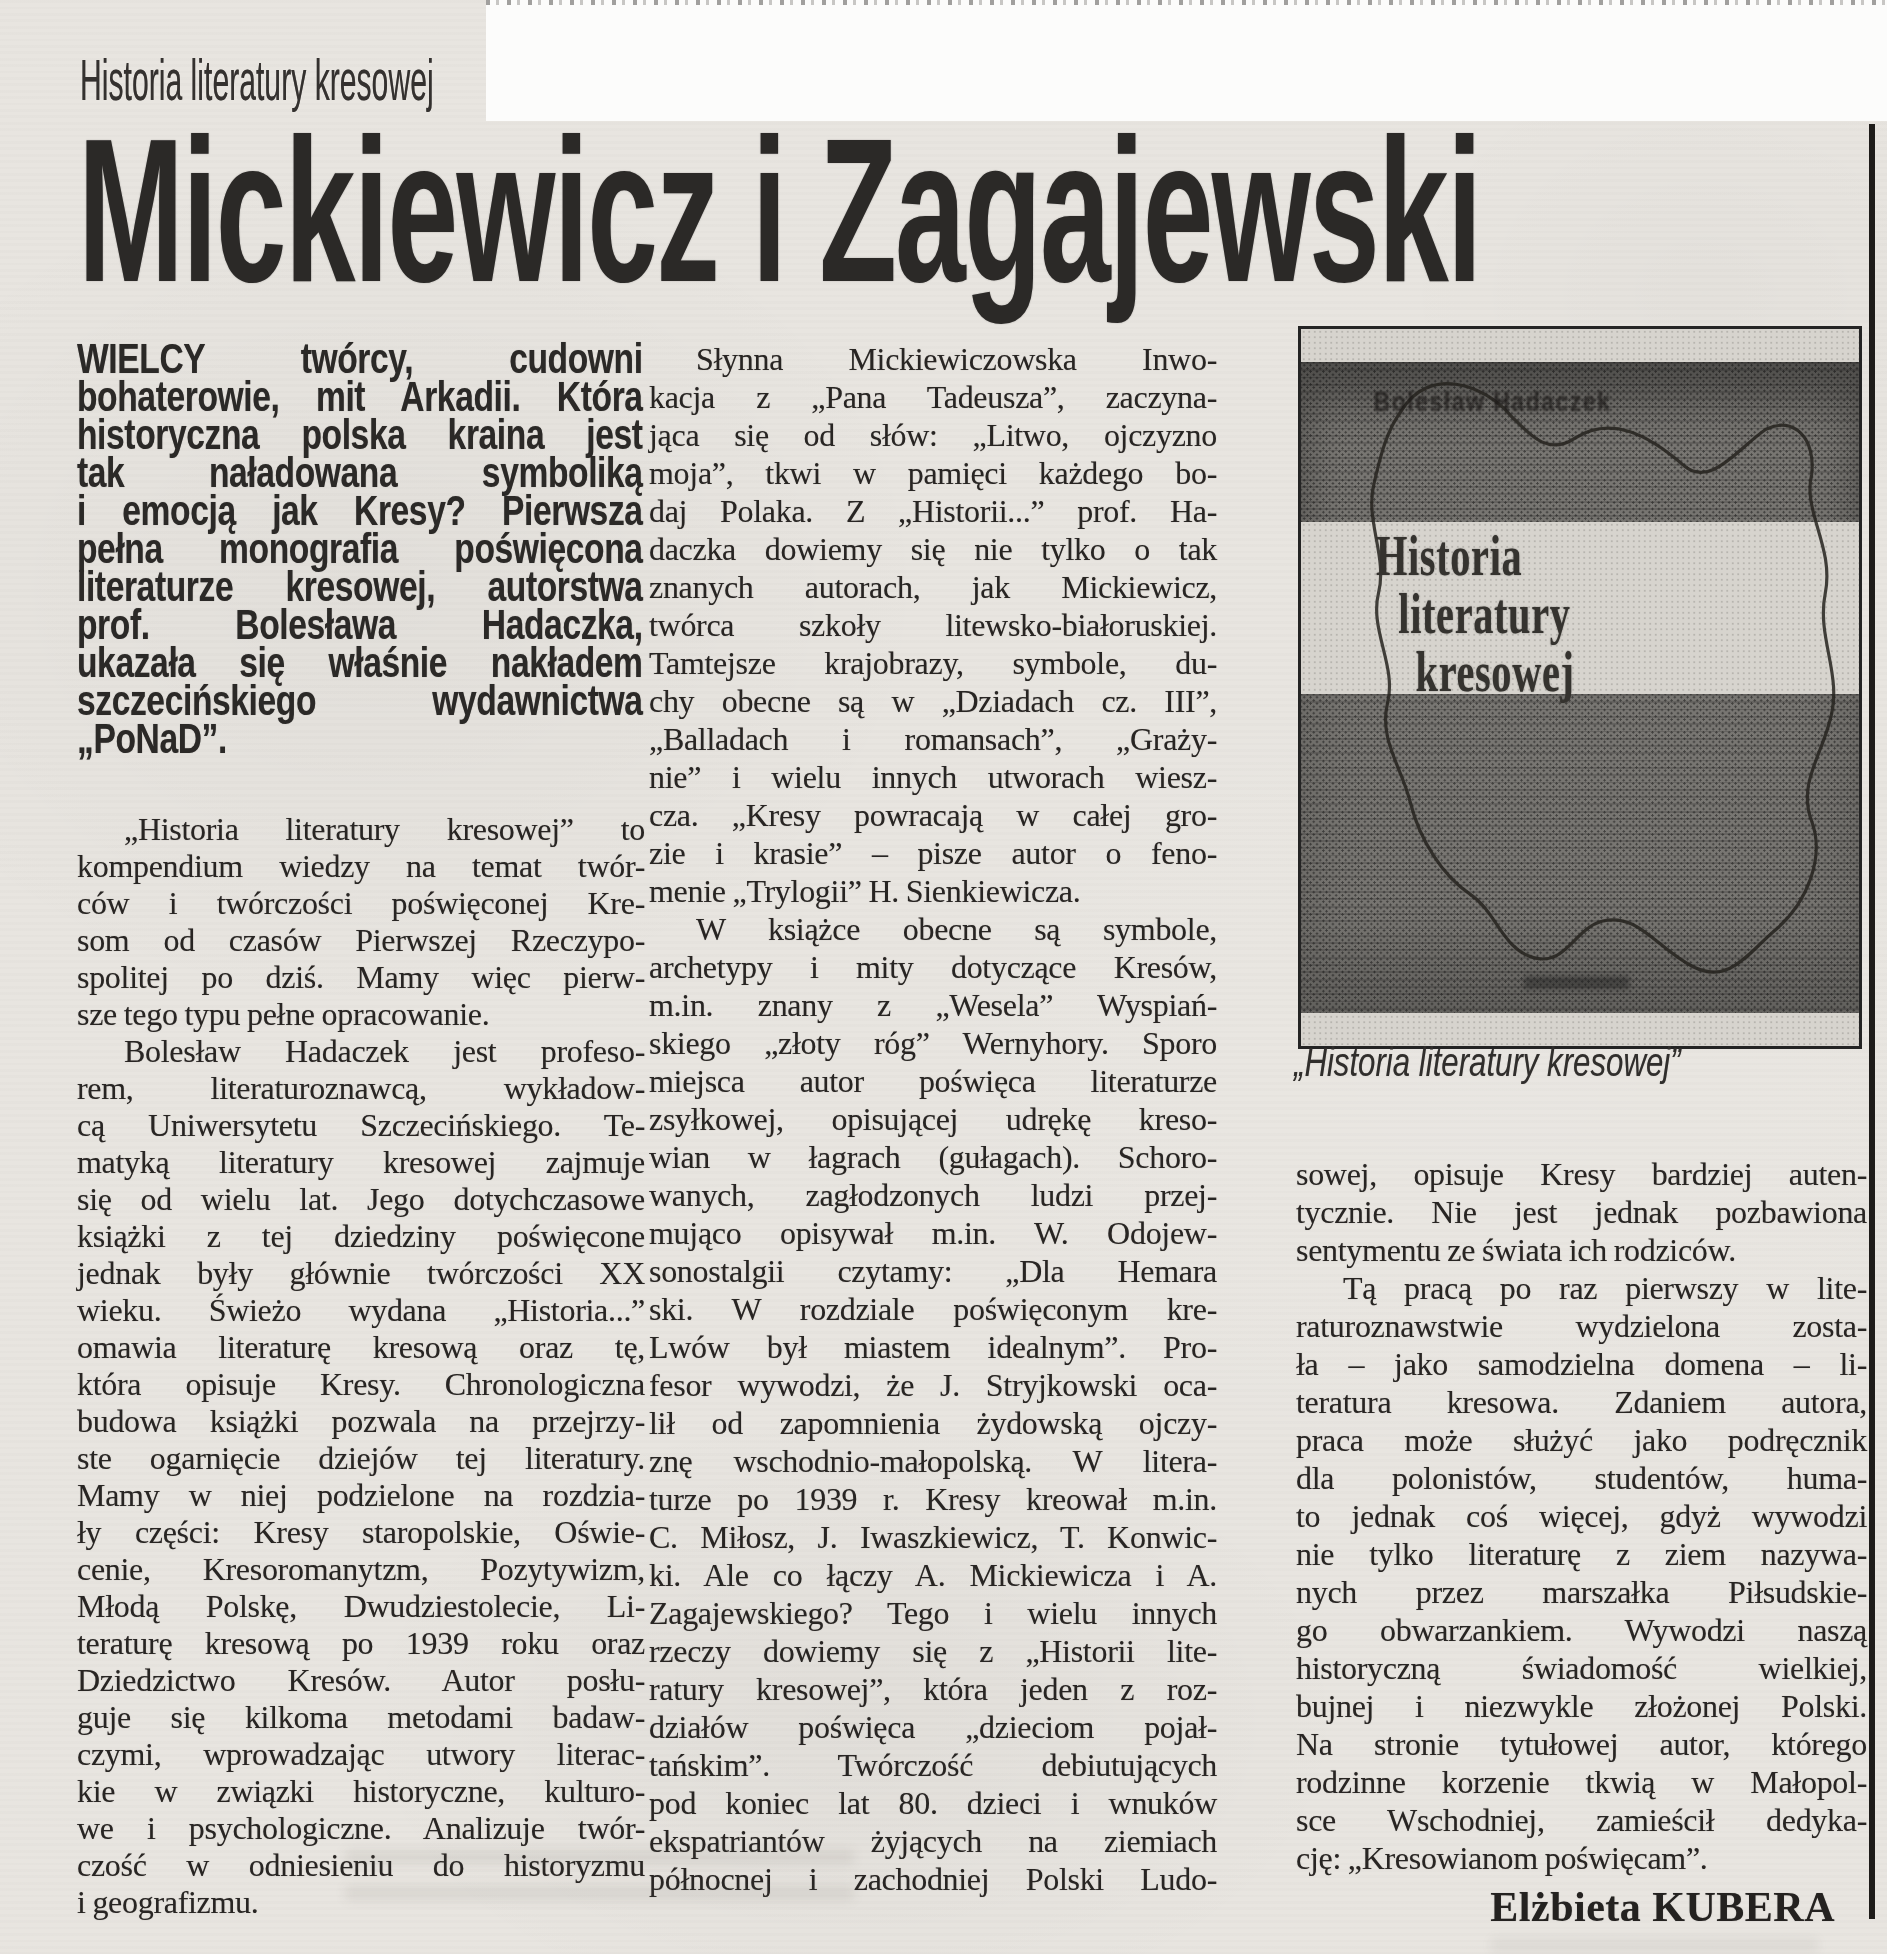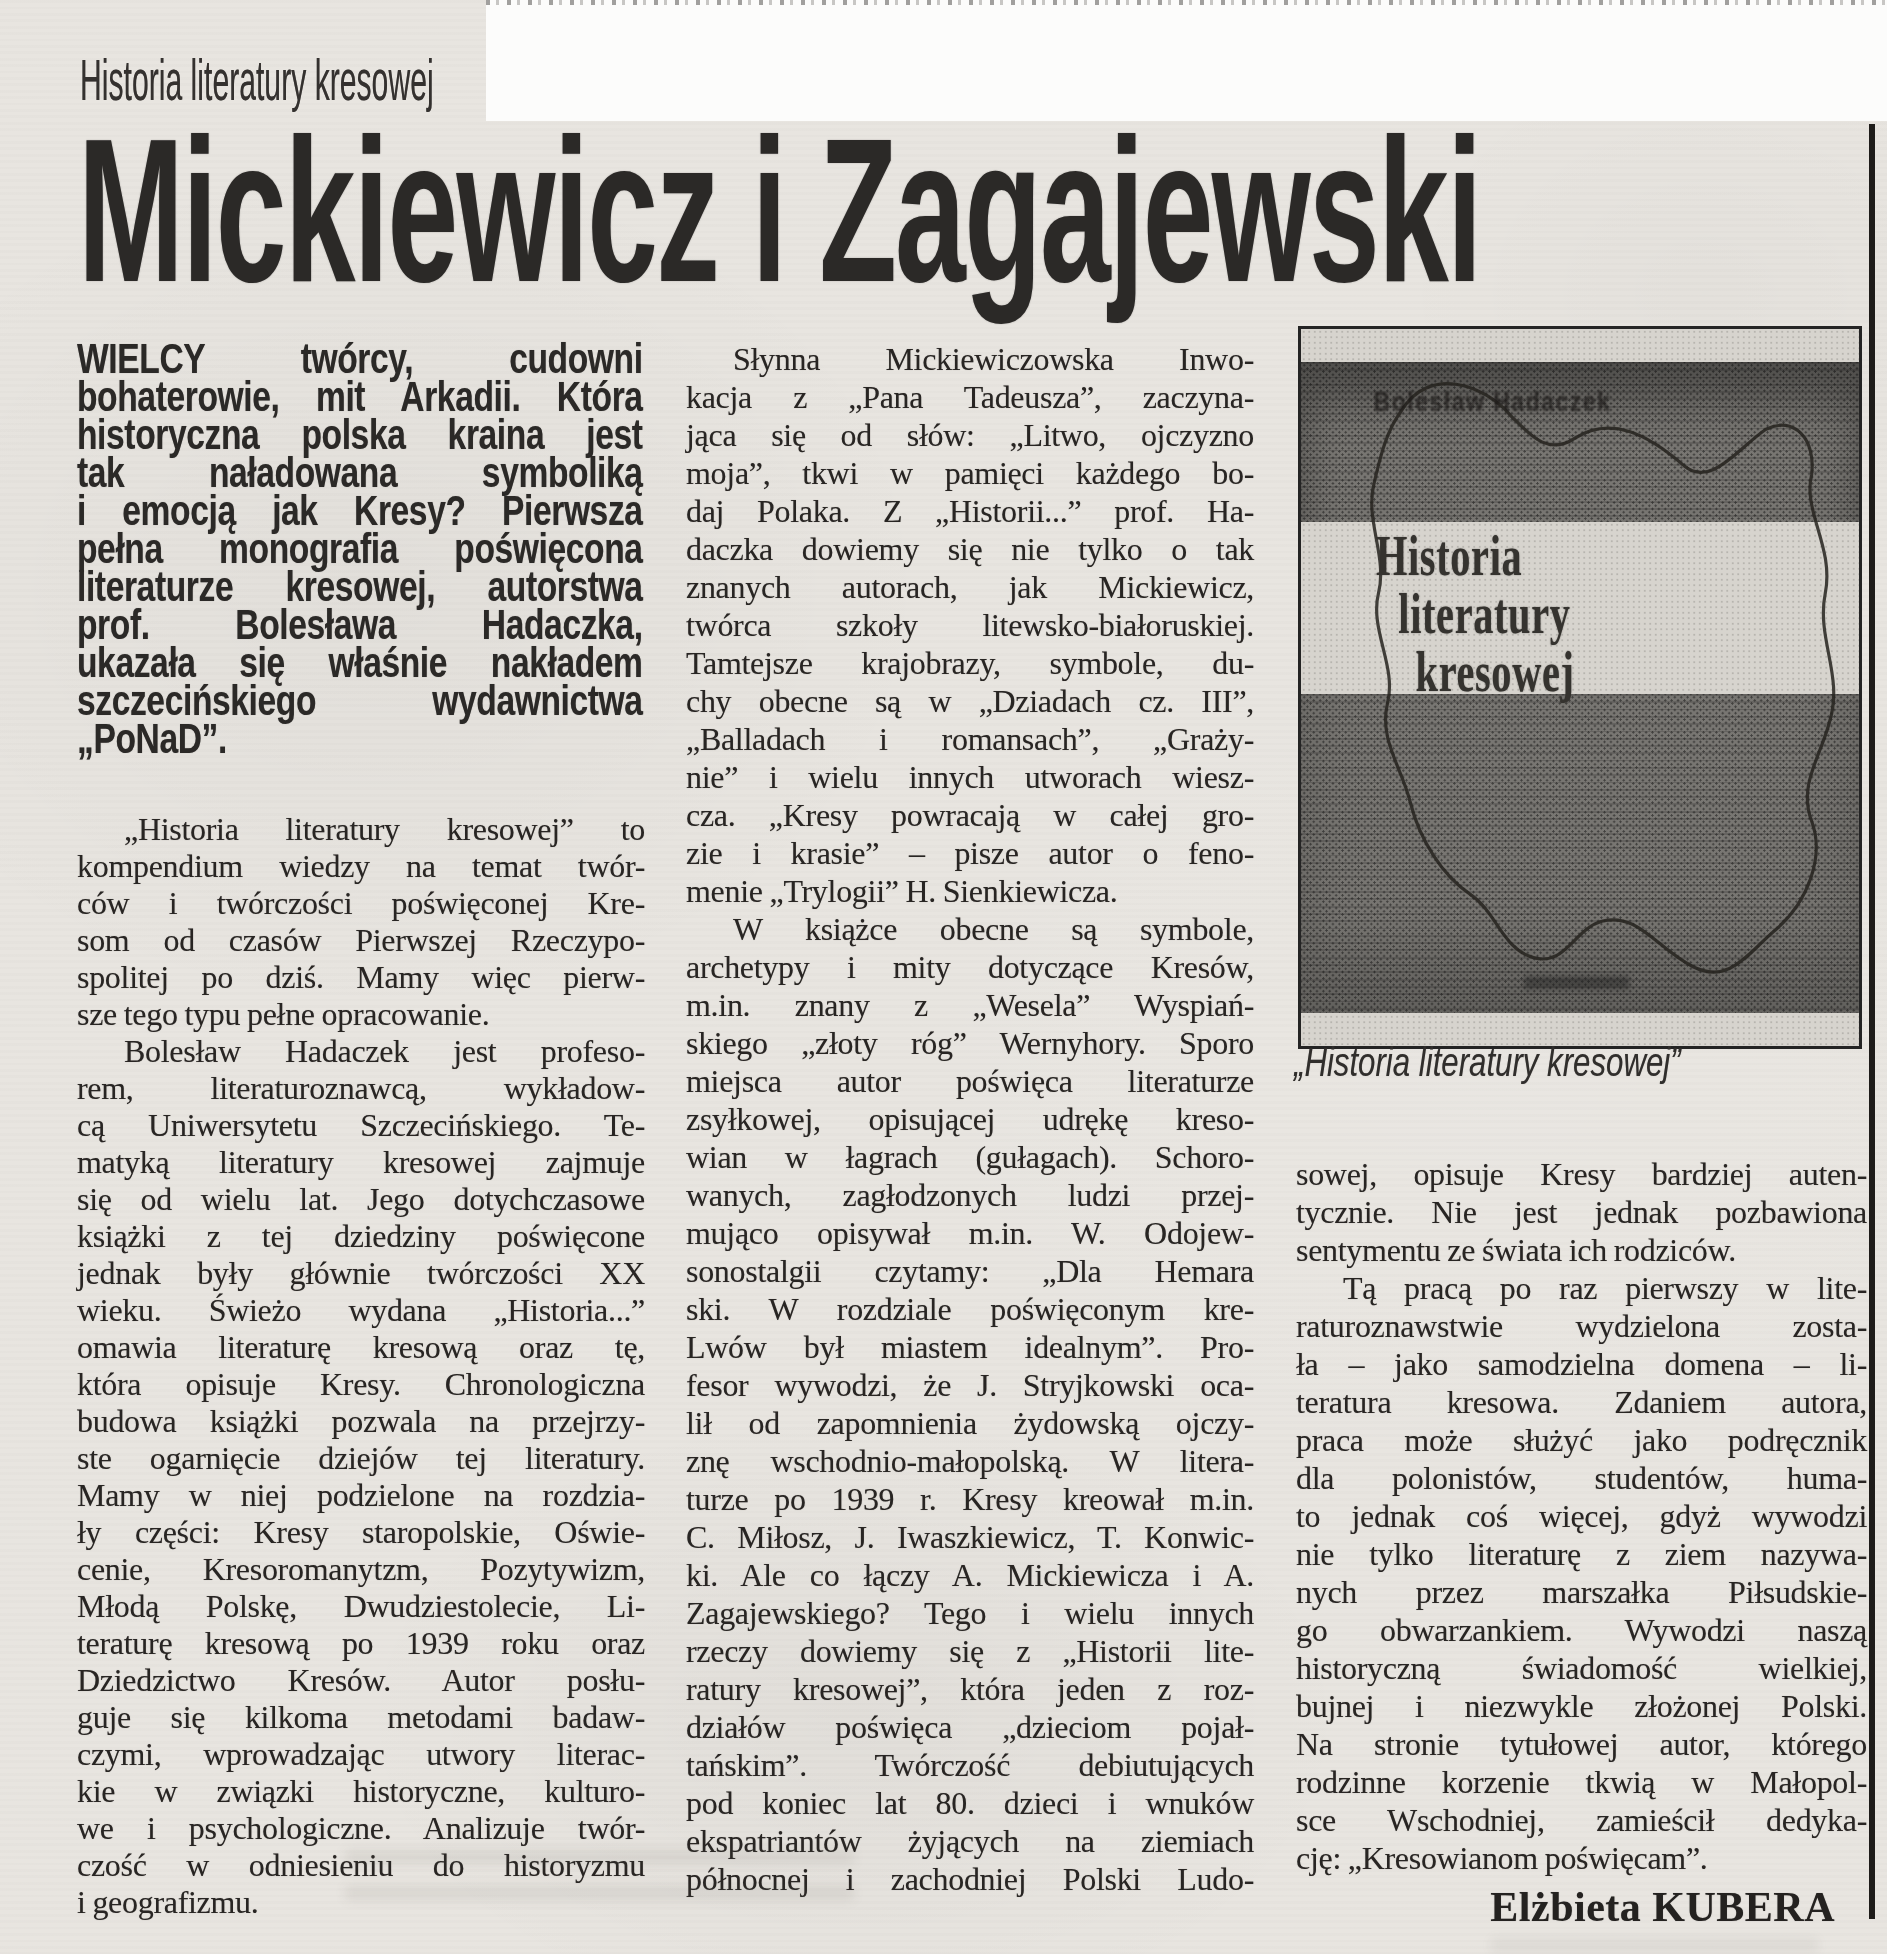--- a/index.html
+++ b/index.html
@@ -17,21 +17,21 @@
     background:repeating-linear-gradient(90deg, rgba(90,88,85,.75) 0 4.5px, transparent 4.5px 10px,
       rgba(125,122,118,.55) 10px 12.7px, transparent 12.7px 21px);}
   .kicker{position:absolute;left:80px;top:51px;font:400 58px/1 "Liberation Sans",sans-serif;
     transform:scaleX(.52);transform-origin:left top;color:#34312f;white-space:nowrap;
     text-shadow:0 0 0.9px rgba(52,49,47,.5);}
   .headline{position:absolute;left:78px;top:107px;margin:0;font:700 205px/1 "Liberation Sans",sans-serif;
     transform:scaleX(.62);transform-origin:left top;letter-spacing:-2.7px;color:#2b2927;white-space:nowrap;
     text-shadow:0 0 1.8px rgba(43,41,39,.4);}
   .col{position:absolute;top:311px;width:568px;margin-top:29px;}
   .col1{left:77px;}
-  .col2{left:686px;}
+  .col2{left:649px;}
   .col3{left:1296px;top:1126px;width:571px;}
   .lead{font:700 42px/38px "Liberation Sans",sans-serif;width:707px;transform:scaleX(.8);
     transform-origin:left top;color:#2b2927;letter-spacing:-0.5px;word-spacing:0.9px;
     text-shadow:0 0 0.9px rgba(43,41,39,.4);}
   .body{font:400 32px/37px "Liberation Serif",serif;letter-spacing:-0.3px;word-spacing:-0.9px;
     text-shadow:0 0 0.9px rgba(40,37,35,.35);}
   .col1 .body{margin-top:53px;}
   .col2 .body{line-height:38px;}
   .col3 .body{line-height:38px;}
   .para{margin:0;}

